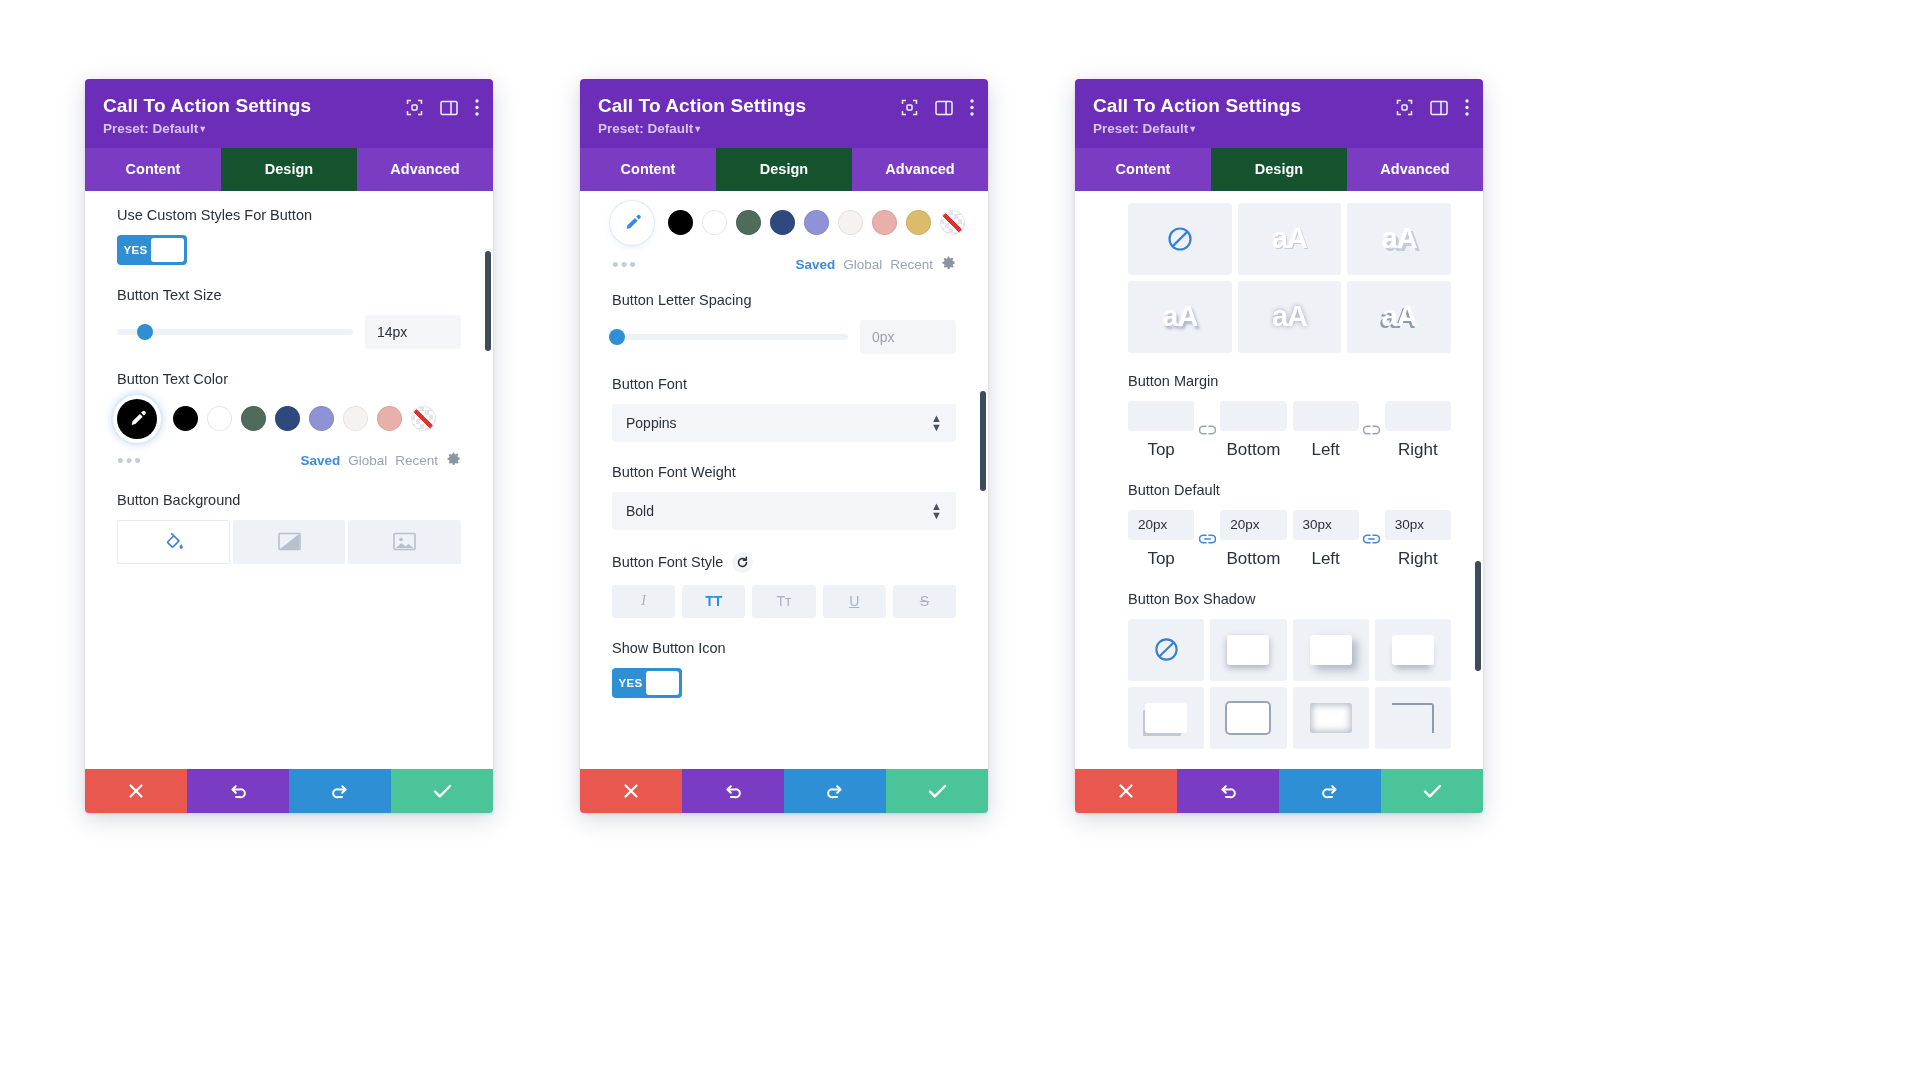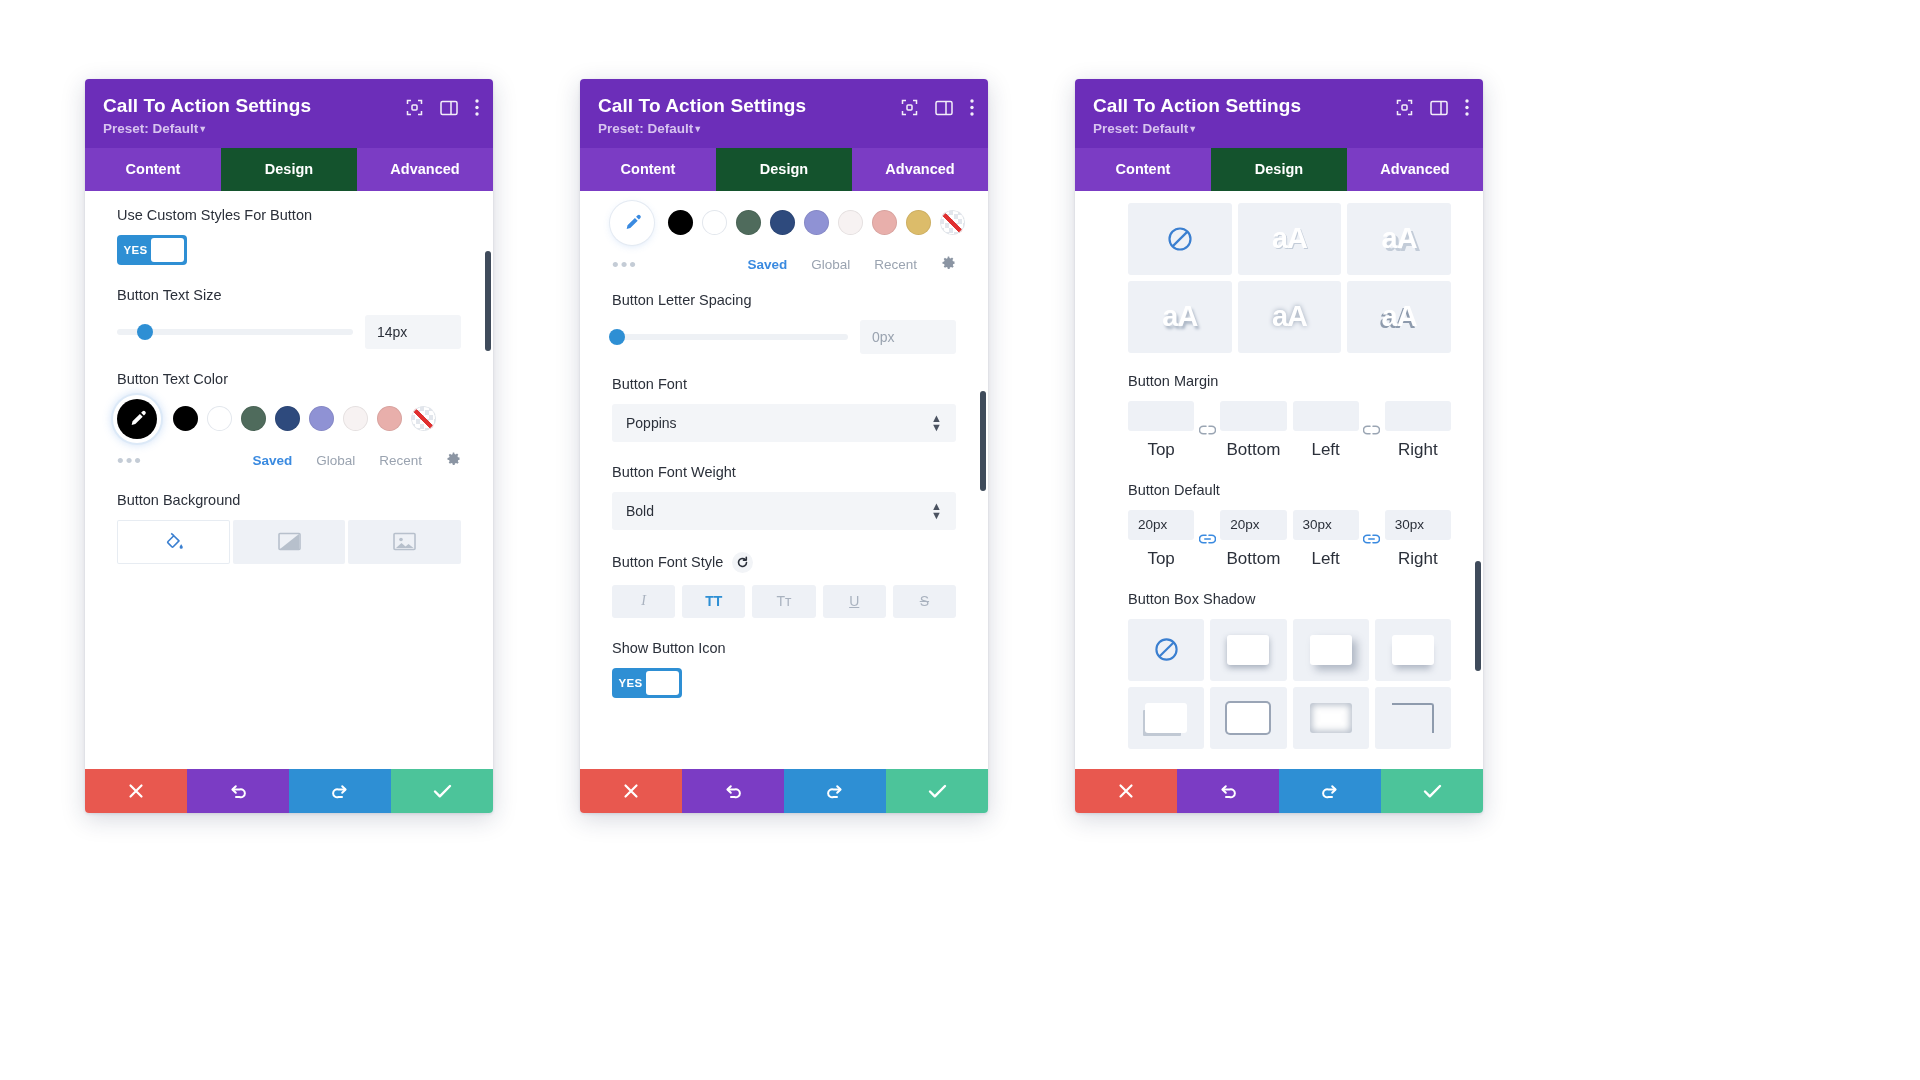--- a/index.html
+++ b/index.html
@@ -181,21 +181,21 @@
     background:
       linear-gradient(45deg, transparent 44%, #e03030 44%, #e03030 56%, transparent 56%),
       repeating-conic-gradient(#ffffff 0 25%, #e2e6ec 0 50%) 0 0/9px 9px;
     box-shadow: inset 0 0 0 1px #e1e5ea;
   }
   .swatch-foot {
     display: flex; align-items: center;
     margin-top: 12px;
   }
   .dots { color: #c4ccd6; font-size: 19px; letter-spacing: 2px; line-height: 1; cursor: pointer; }
-  .sf-right { margin-left: auto; display: flex; align-items: center; gap: 24px; }
+  .sf-right { margin-left: auto; display: flex; align-items: center; gap: 8px; }
   .sf-link { font-size: 13.5px; cursor: pointer; }
   .sf-link.active { color: #3a8ae0; font-weight: bold; }
   .sf-link.muted { color: #9aa3b0; }
 
   
   .seg { display: flex; gap: 3px; }
   .seg-item {
     flex: 1; height: 44px;
     background: #eef1f6;
     display: flex; align-items: center; justify-content: center;

